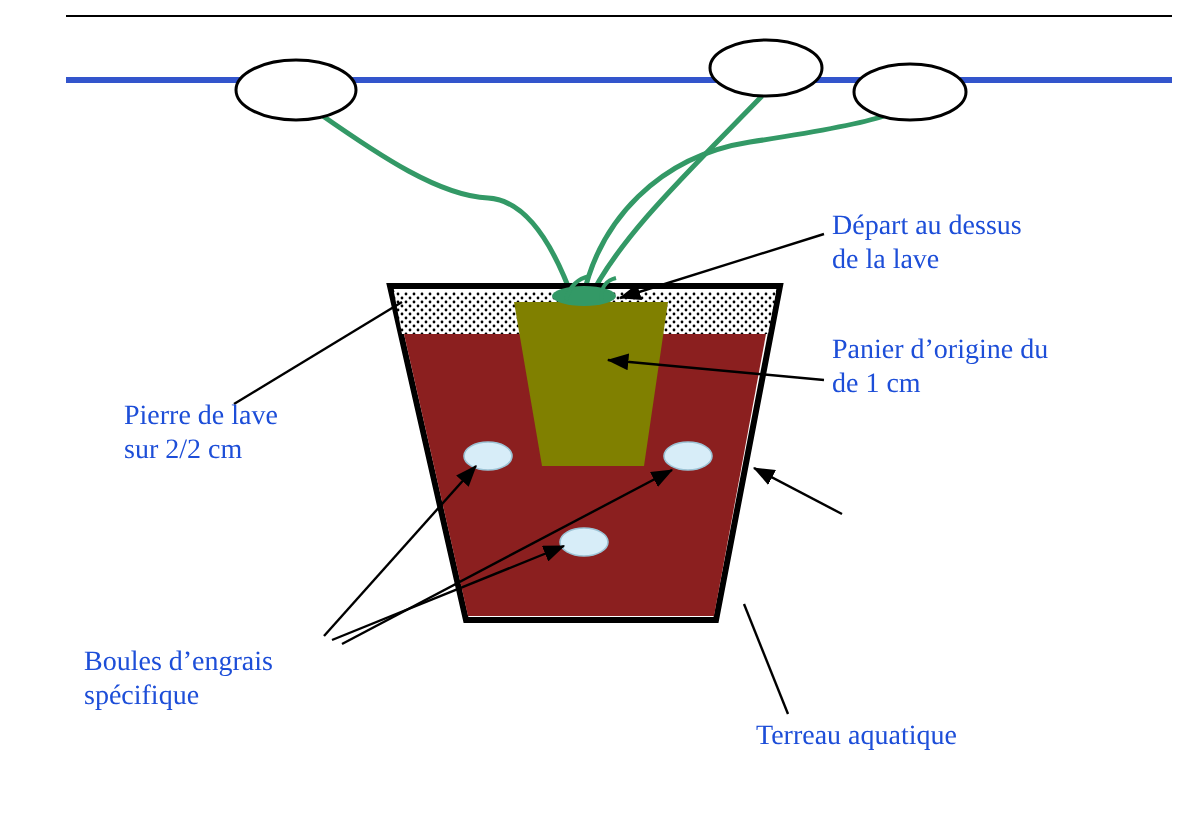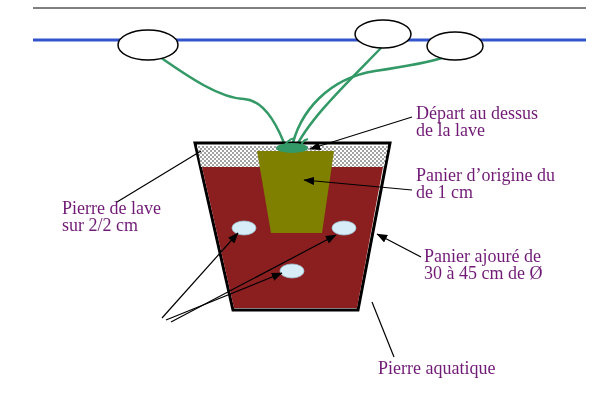--- a/index.html
+++ b/index.html
@@ -8,23 +8,23 @@
     position: relative;
     width: 600px;
     height: 417px;
     background: #ffffff;
     overflow: hidden;
     font-family: "Liberation Serif", serif;
   }
   .stage svg { position: absolute; left: 0; top: 0; }
   .label {
     position: absolute;
-    font-size: 18px;
+    font-size: 14px;
     line-height: 17px;
-    color: #701a75;
+    color: #1d4ed8;
     white-space: nowrap;
   }
 </style>
 </head>
 <body>
 
 <div class="stage">
 
   <svg width="600" height="417" viewBox="0 0 600 417">
     <defs>
@@ -84,23 +84,23 @@
   <div class="label" style="left:416px; top:167px">
     <div>Panier d’origine du</div>
     <div>de 1 cm</div>
   </div>
 
   <div class="label" style="left:62px; top:200px">
     <div>Pierre de lave</div>
     <div>sur 2/2 cm</div>
   </div>
 
-  <div class="label" style="left:424px; top:248px">
-    <div>Panier ajouré de</div>
-    <div>30 à 45 cm de Ø</div>
+
+  <div class="label" style="left:42px; top:323px">
+    <div>Boules d’engrais</div>
+    <div>spécifique</div>
   </div>
 
-
   <div class="label" style="left:378px; top:360px">
-    <div>Pierre aquatique</div>
+    <div>Terreau aquatique</div>
   </div>
 
 </div>
 
 </body></html>

